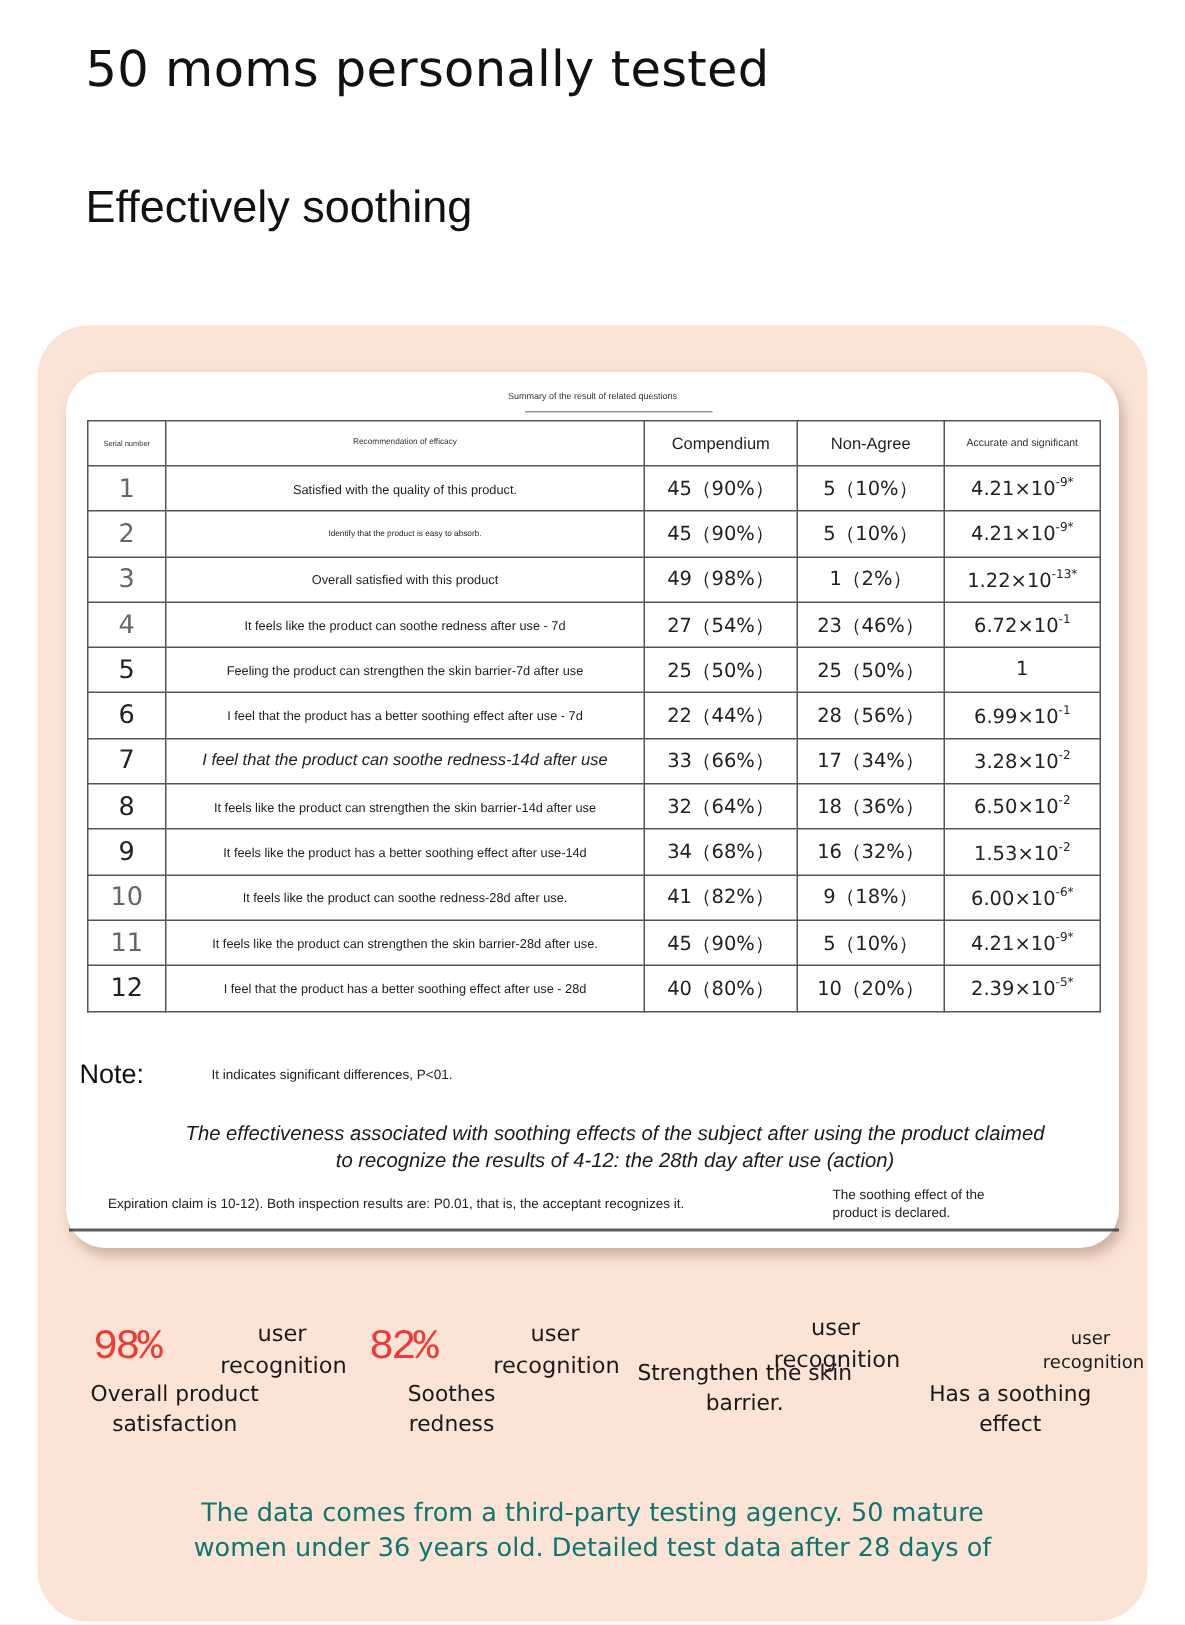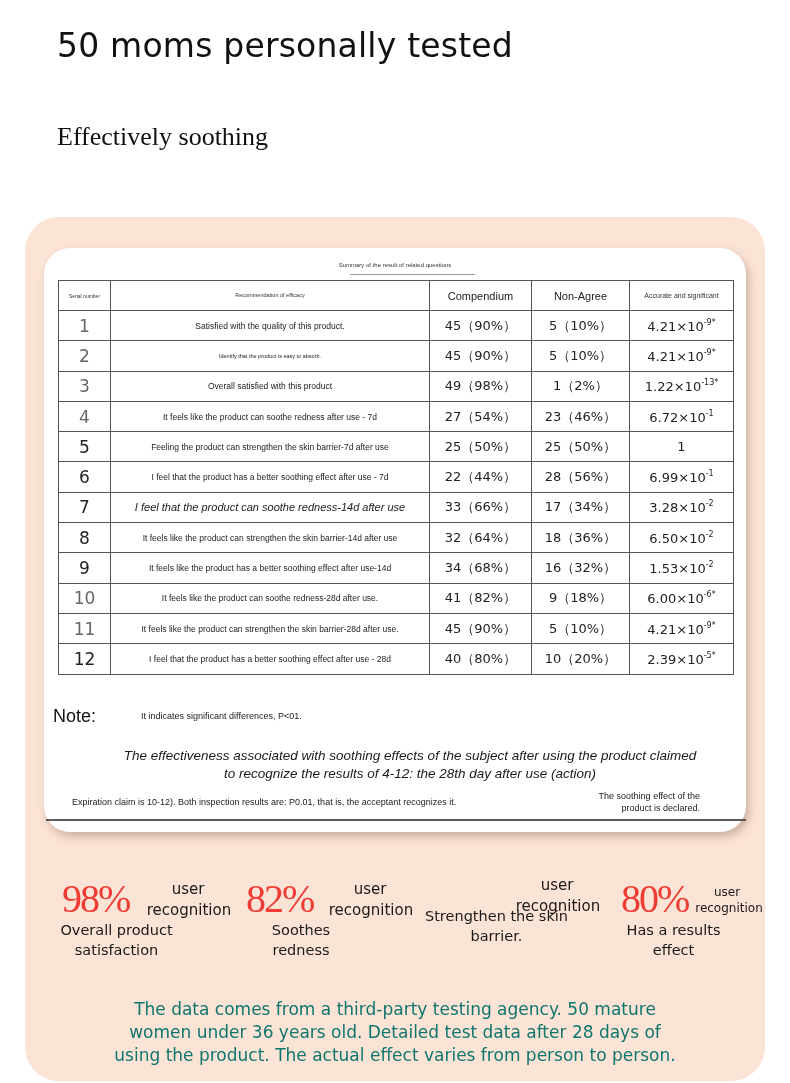--- a/index.html
+++ b/index.html
@@ -5,22 +5,22 @@
   html, body { margin: 0; padding: 0; }
   body {
     width: 790px; height: 1083px; background: #ffffff; position: relative; overflow: hidden;
     font-family: "DejaVu Sans", sans-serif; color: #1a1a1a;
   }
   .h1 {
     position: absolute; left: 57px; top: 26px; font-size: 33px; letter-spacing: 0.2px;
     font-family: "DejaVu Sans", sans-serif; font-weight: normal; color: #111;
   }
   .h2 {
-    position: absolute; left: 57px; top: 122px; font-size: 26px;
-    font-family: Liberation Serif, serif; font-weight: normal; color: #111;
+    position: absolute; left: 57px; top: 122px; font-size: 30px;
+    font-family: Liberation Sans, sans-serif; font-weight: normal; color: #111;
   }
   .panel {
     position: absolute; left: 25px; top: 217px; width: 740px; height: 864px;
     background: #fbe3d5; border-radius: 34px;
   }
   .card {
     position: absolute; left: 44px; top: 248px; width: 702px; height: 584px;
     background: #ffffff; border-radius: 26px;
     box-shadow: 3px 5px 8px rgba(120,90,70,0.35);
   }
@@ -66,32 +66,32 @@
   }
   .effect-text {
     position: absolute; left: 70px; width: 680px; top: 747px; text-align: center;
     font-size: 13.5px; line-height: 18px; color: #1a1a1a; font-family: "Liberation Sans", sans-serif; font-style: italic;
   }
   .expiry-text {
     position: absolute; left: 72px; top: 797px; font-size: 9px; color: #222;
     font-family: "Liberation Sans", sans-serif;
   }
   .declared-text {
-    position: absolute; left: 555px; width: 145px; top: 790px; text-align: right;
+    position: absolute; left: 555px; width: 145px; top: 790px; text-align: left;
     font-size: 9px; line-height: 12px; color: #222; font-family: "Liberation Sans", sans-serif;
   }
   .card-rule {
     position: absolute; left: 46px; top: 819px; width: 700px; height: 2px; background: #333; opacity: 0.8;
   }
   .stat {
     position: absolute; top: 876px; height: 90px;
   }
   .stat .pct {
-    position: absolute; left: 0; top: 0; color: #ee3b33; font-size: 40px; letter-spacing: -2px;
-    font-family: Liberation Serif, serif; line-height: 46px; text-align: right;
+    position: absolute; left: 0; top: 0; color: #ee3b33; font-size: 28px; letter-spacing: -2px;
+    font-family: Liberation Mono, monospace; line-height: 46px; text-align: right;
   }
   .stat .user {
     position: absolute; text-align: center; font-size: 15px; color: #1a1a1a; line-height: 20px;
     font-family: "DejaVu Sans", sans-serif;
   }
   .stat .caption {
     position: absolute; text-align: center; font-size: 14.5px; line-height: 20px; color: #1a1a1a;
     font-family: "DejaVu Sans", sans-serif;
   }
   .footer-text {
@@ -247,26 +247,24 @@
 <div class="stat" style="left:431px;width:175px;">
   <span class="user" style="left:100px;top:-1px;width:52px;">user</span>
   <span class="user" style="left:82px;top:20px;width:90px;">recognition</span>
   <div class="caption" style="left:-25px;top:30px;width:155px;margin-left:13px;">
     <div>Strengthen the skin</div>
     <div>barrier.</div>
   </div>
 </div>
 
 <div class="stat" style="left:621px;width:150px;">
-  <span class="pct">80%</span>
   <span class="user" style="left:80px;top:6px;width:52px;font-size:12px;">user</span>
   <span class="user" style="left:72px;top:22px;width:72px;font-size:12px;">recognition</span>
   <div class="caption" style="left:-10px;top:44px;width:125px;">
-    <div>Has a results</div>
+    <div>Has a soothing</div>
     <div>effect</div>
   </div>
 </div>
 
 <div class="footer-text">
   <div>The data comes from a third-party testing agency. 50 mature</div>
   <div>women under 36 years old. Detailed test data after 28 days of</div>
-  <div>using the product. The actual effect varies from person to person.</div>
 </div>
 
 </body></html>

